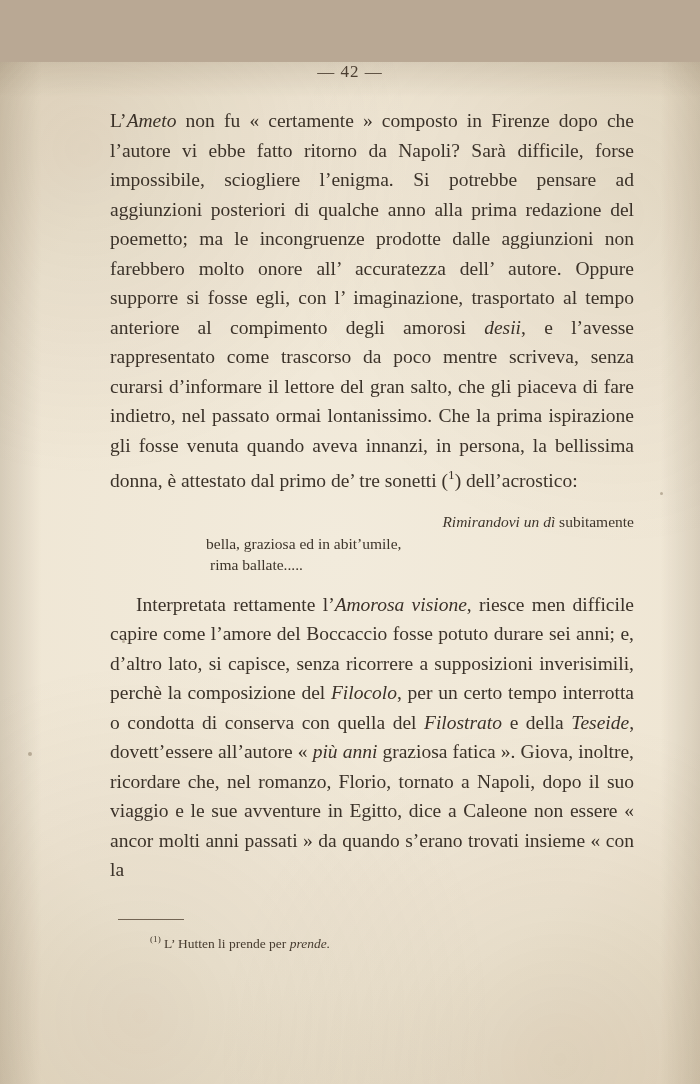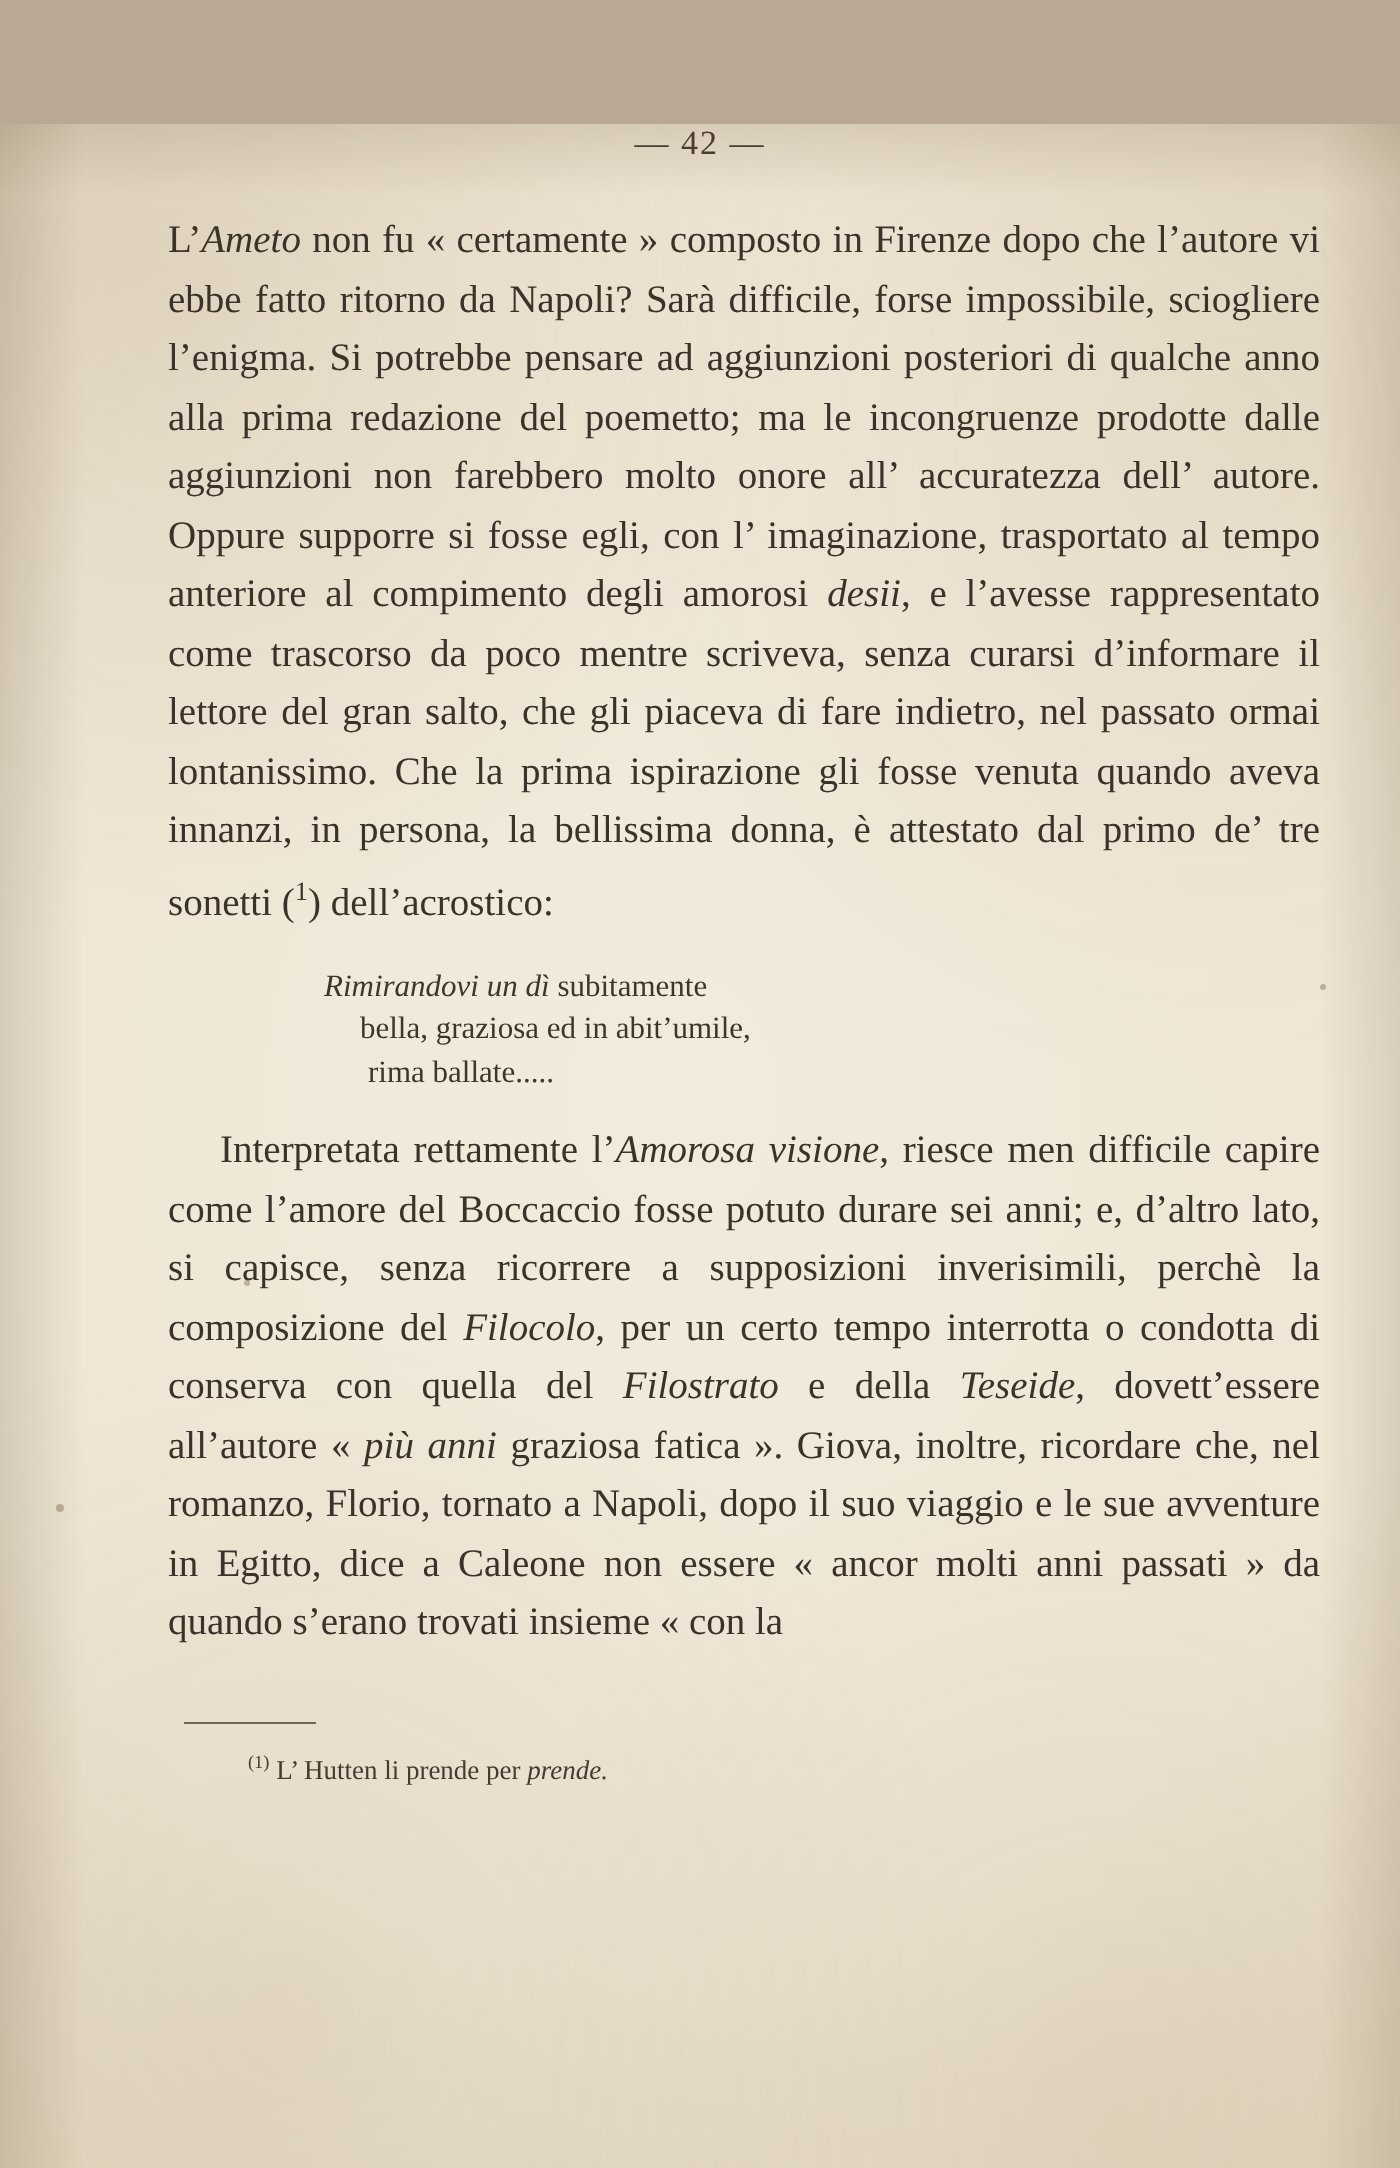--- a/index.html
+++ b/index.html
@@ -33,21 +33,21 @@
       radial-gradient(circle at 80% 92%, rgba(130,100,60,0.10), rgba(0,0,0,0) 30%),
       linear-gradient(90deg, rgba(90,70,45,0.16) 0px, rgba(90,70,45,0.0) 42px),
       linear-gradient(270deg, rgba(90,70,45,0.14) 0px, rgba(90,70,45,0.0) 40px),
       linear-gradient(180deg, rgba(90,70,45,0.12) 0px, rgba(90,70,45,0.0) 36px),
       linear-gradient(0deg, rgba(90,70,45,0.13) 0px, rgba(90,70,45,0.0) 40px);
     mix-blend-mode: multiply;
   }
   .content {
     position: relative;
     z-index: 2;
-    padding: 0 40px;
+    padding: 0 66px;
   }
   .folio {
     text-align: center;
     margin-top: 62px;
     font-size: 17px;
     color: #4a3d30;
     letter-spacing: 1px;
   }
   .body-text {
     margin-top: 24px;
@@ -69,21 +69,21 @@
     margin: 16px 0 14px 0;
     padding-left: 78px;
     color: #3e352b;
     font-size: 15.5px;
     line-height: 21.5px;
     text-align: left;
   }
   .verse div {
     white-space: pre-wrap;
   }
-  .verse .vline1 { padding-left: 0; }
+  .verse .vline1 { padding-left: 0; text-align: right; }
   .verse .vline2 { padding-left: 18px; }
   .verse .vline3 { padding-left: 18px; }
   .verse .vline4 { padding-left: 22px; }
   i, em { font-style: italic; }
   .footnote-rule {
     margin-top: 34px;
     margin-left: 52px;
     width: 66px;
     height: 1px;
     background: #5d4f3e;

